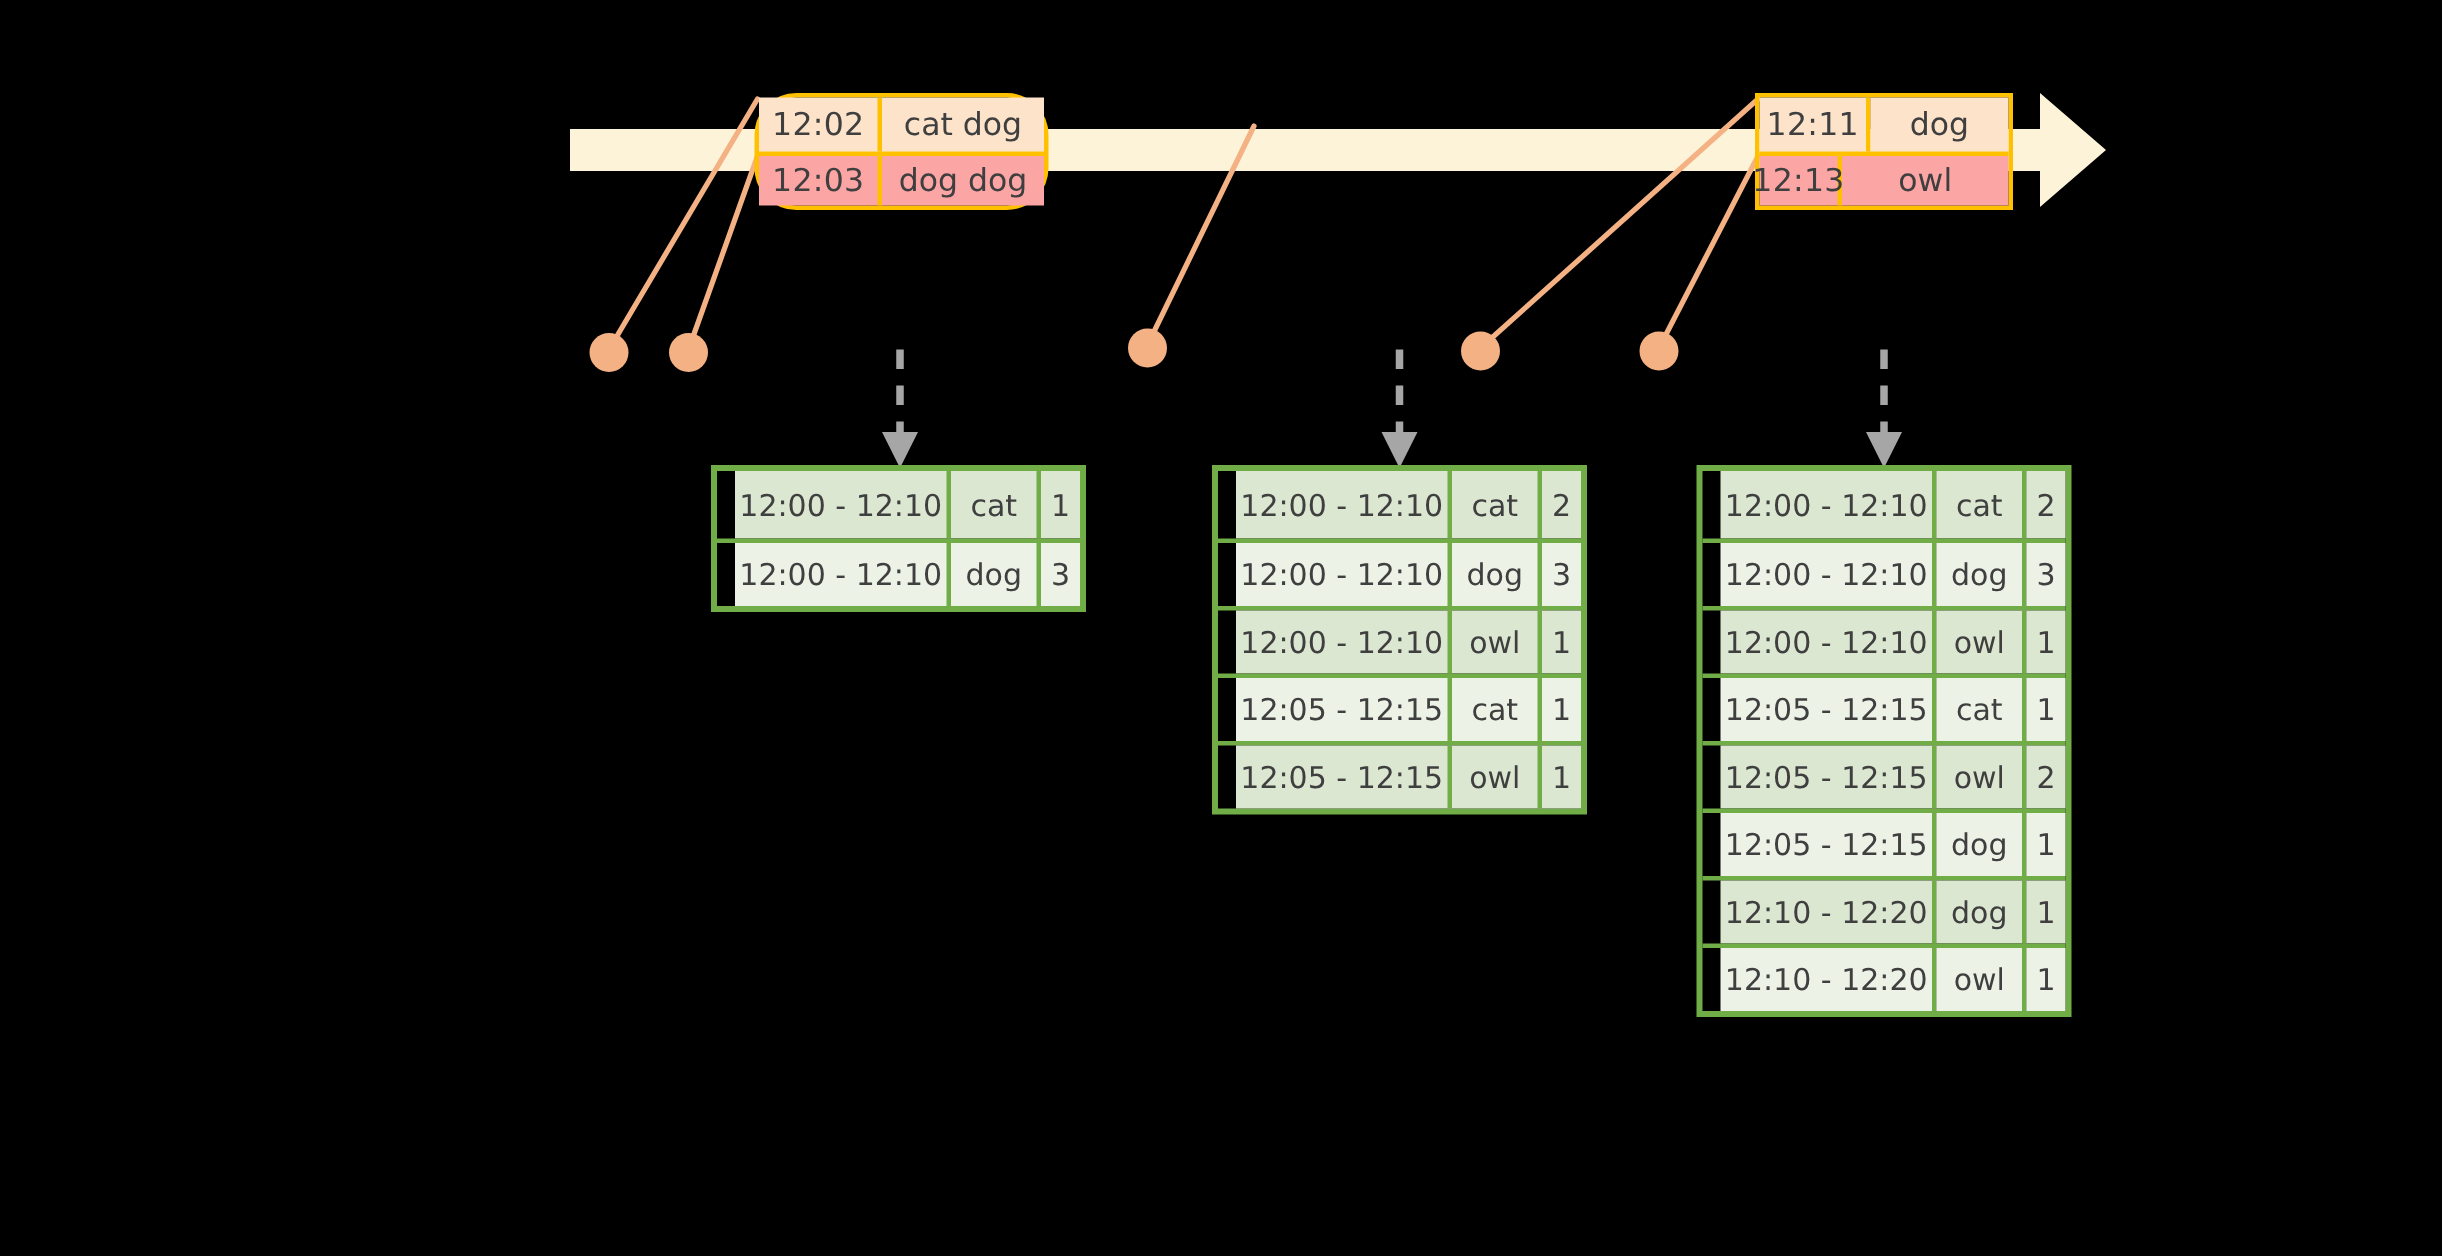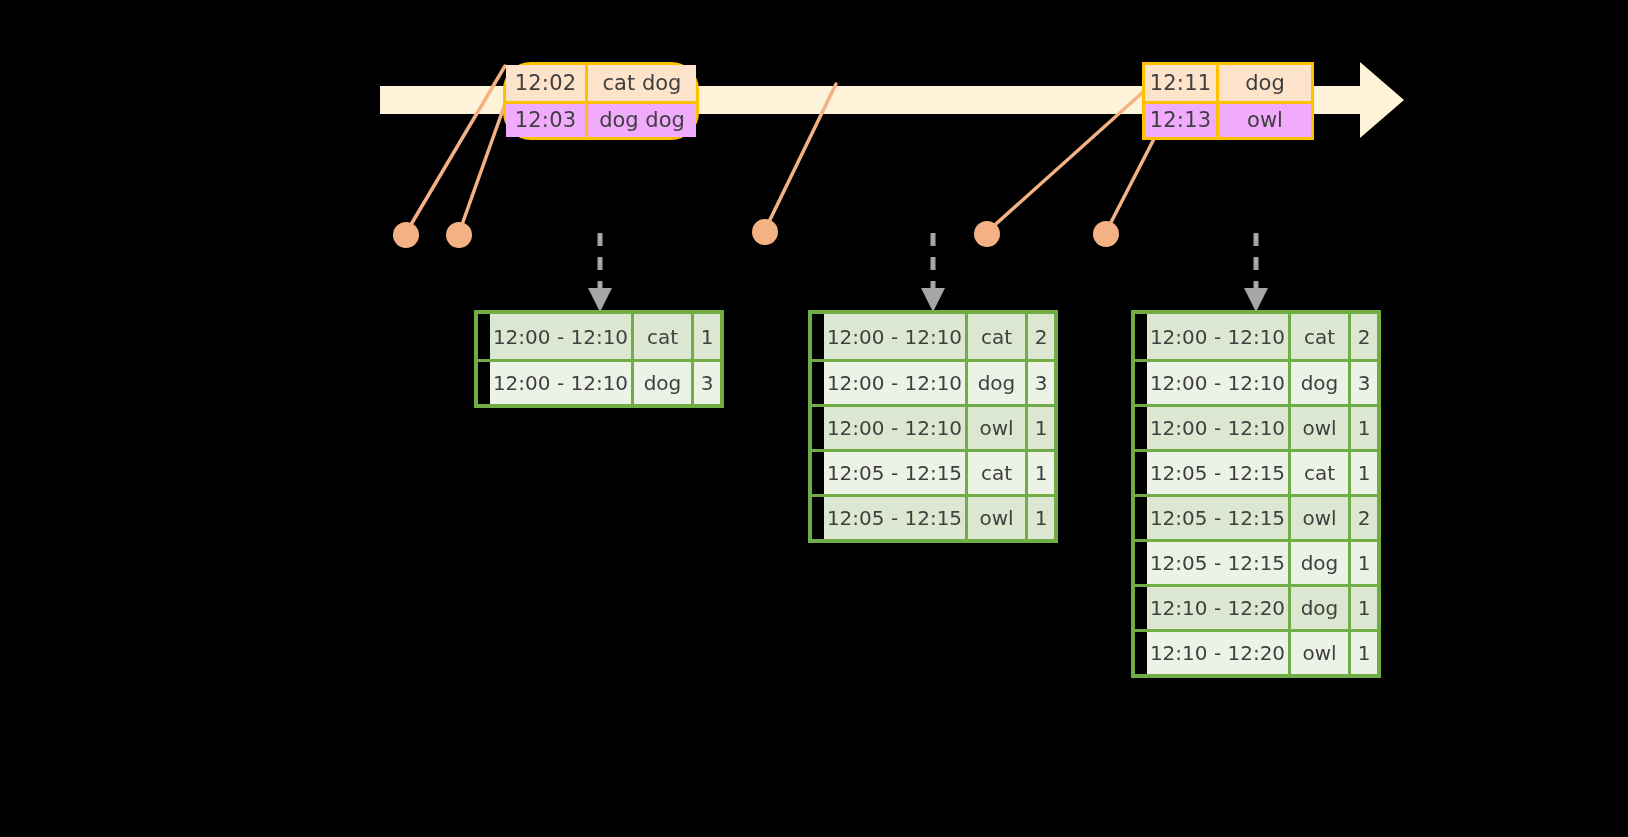--- a/index.html
+++ b/index.html
@@ -34,21 +34,21 @@
     color:#3f3f3f;
   }
   .evt-val{
     box-sizing:border-box;
     display:flex;align-items:center;justify-content:center;
     font-size:21px;
     color:#3f3f3f;
     flex:1;
   }
   .shade-a .evt-time,.shade-a .evt-val{background:#FCE3CA;}
-  .shade-b .evt-time,.shade-b .evt-val{background:#f0abfc;}
+  .shade-b .evt-time,.shade-b .evt-val{background:#fca5a5;}
 
   
   .res-table{
     position:absolute;
     border:4px solid #70AD47;
     box-sizing:border-box;
     display:flex;flex-direction:column;
     z-index:4;
   }
   .res-row{display:flex;flex-direction:row;height:45px;box-sizing:border-box;padding-left:12px;}
@@ -115,27 +115,27 @@
       <div class="evt-time" style="width:82px;">12:02</div>
       <div class="evt-val">cat dog</div>
     </div>
     <div class="evt-row shade-b">
       <div class="evt-time" style="width:82px;">12:03</div>
       <div class="evt-val">dog dog</div>
     </div>
   </div>
 
 
-  <div class="evt-box" style="left:1142px;top:62px;width:172px;height:78px;text-align:right;">
+  <div class="evt-box" style="left:1170px;top:62px;width:172px;height:78px;text-align:right;">
     <div class="evt-row shade-a">
       <div class="evt-time" style="width:74px;">12:11</div>
       <div class="evt-val">dog</div>
     </div>
     <div class="evt-row shade-b">
-      <div class="evt-time" style="width:74px;">12:13</div>
+      <div class="evt-time" style="width:55px;">12:13</div>
       <div class="evt-val">owl</div>
     </div>
   </div>
 
   <div class="res-table" style="left:474px;top:310px;width:250px;">
     <div class="res-row g-a">
       <div class="res-c res-win" style="width:144px;">12:00 - 12:10</div>
       <div class="res-c res-key" style="width:60px;">cat</div>
       <div class="res-c res-cnt">1</div>
     </div>

